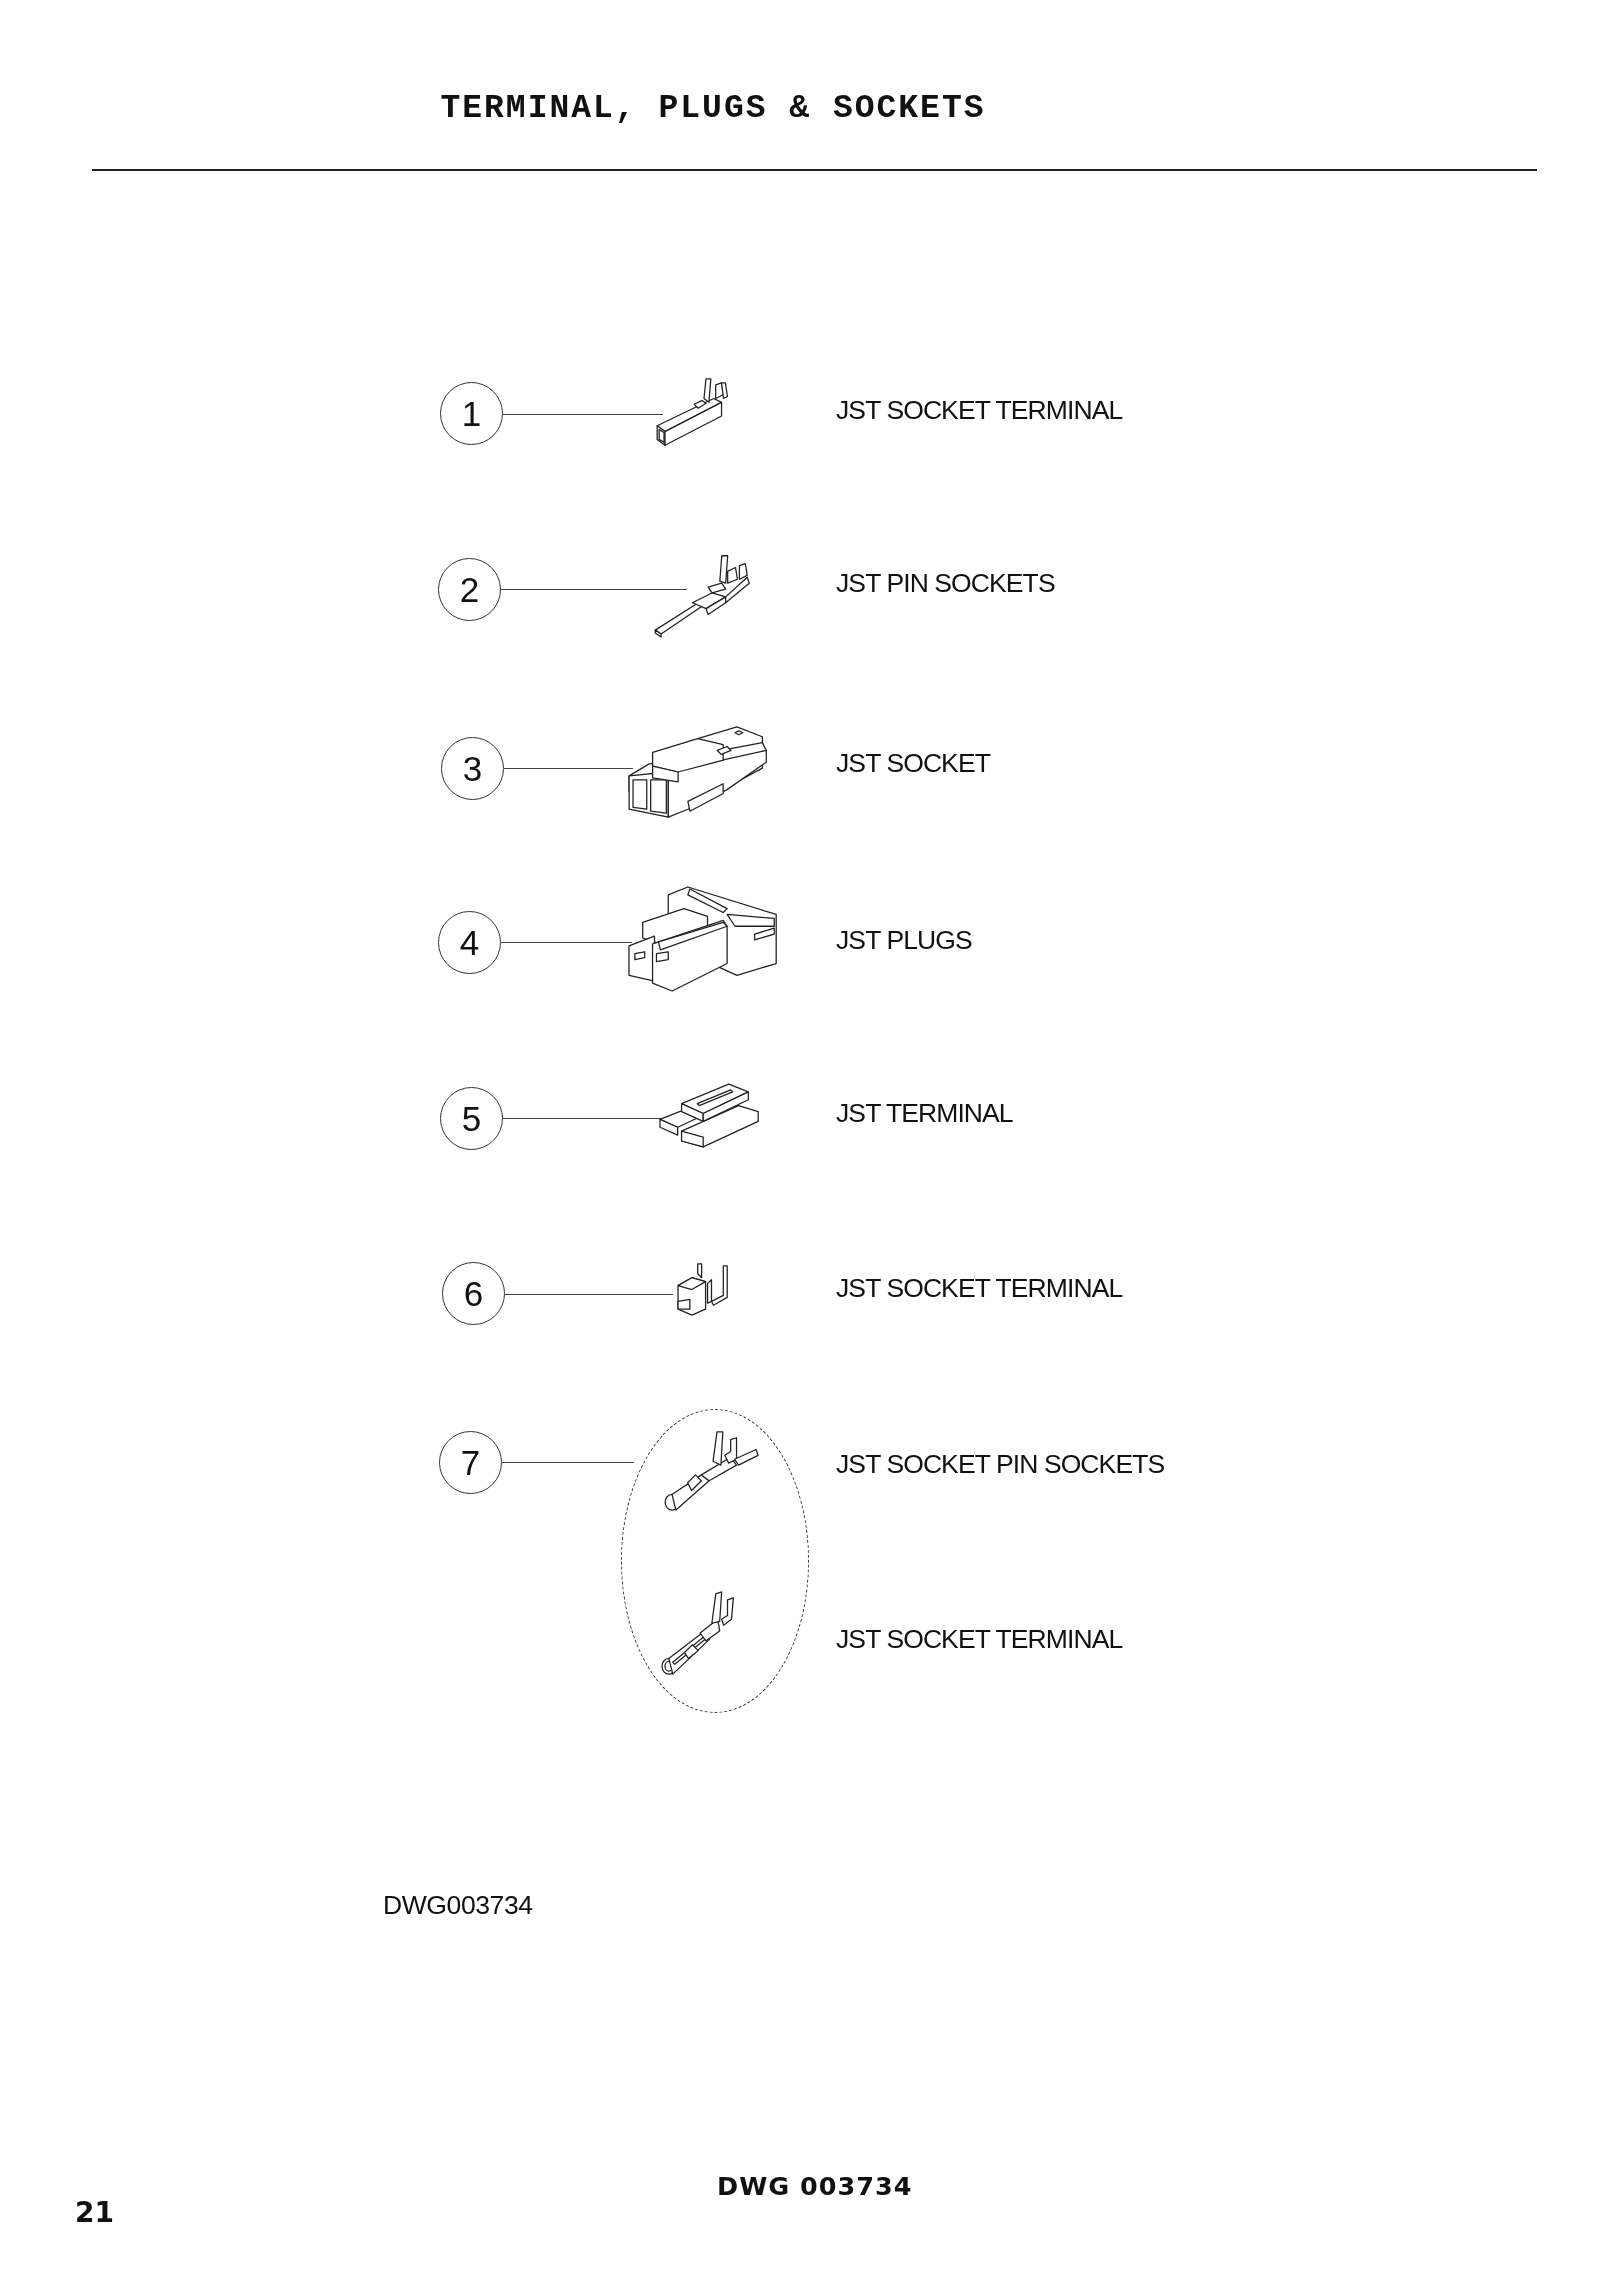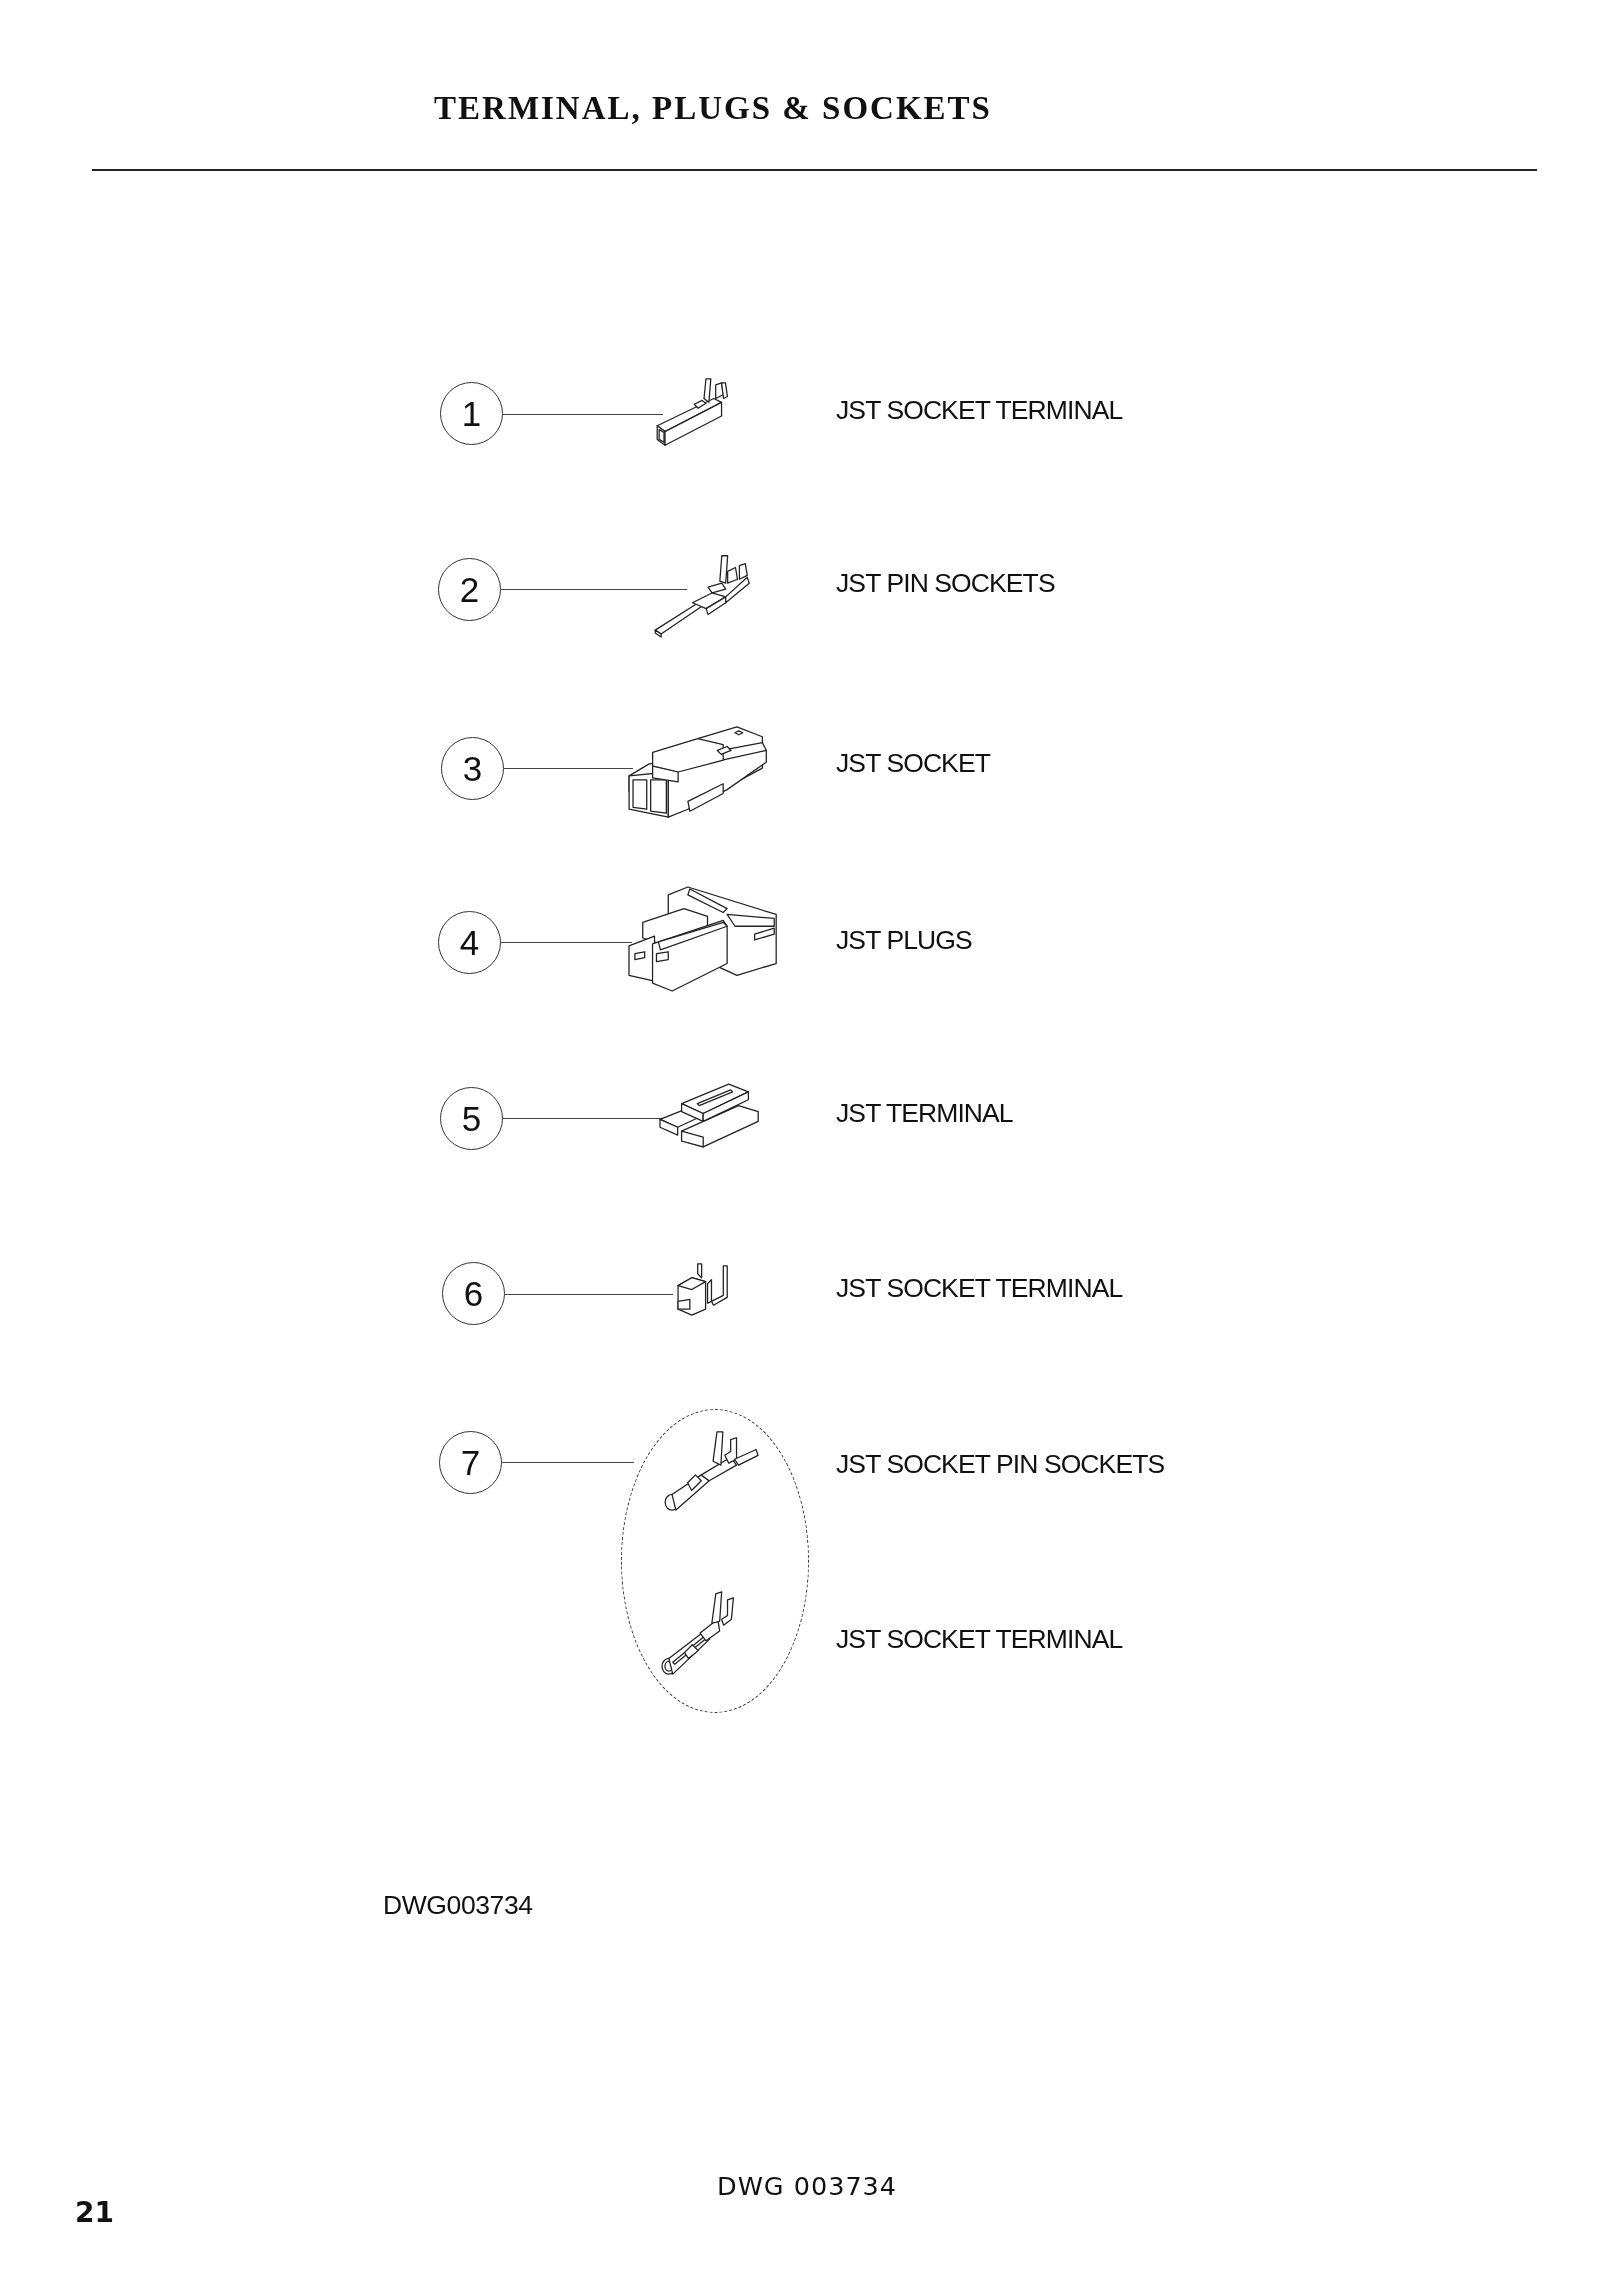--- a/index.html
+++ b/index.html
@@ -1,27 +1,27 @@
 <!DOCTYPE html>
 <html><head>
 <meta charset="utf-8">
 <style>
   html, body { margin: 0; padding: 0; background: #ffffff; }
   body { width: 1621px; height: 2293px; position: relative; overflow: hidden; font-family: "Liberation Sans", sans-serif; color: #111; }
-  .page-title { position: absolute; left: 0; width: 1426px; top: 90px; text-align: center; font-family: Liberation Serif, serif; font-weight: bold; font-size: 33px; letter-spacing: 2px; color: #111; }
+  .page-title { position: absolute; left: 0; width: 1426px; top: 90px; text-align: center; font-family: Liberation Mono, monospace; font-weight: bold; font-size: 33px; letter-spacing: 2px; color: #111; }
   .title-rule { position: absolute; left: 92px; top: 169px; width: 1445px; height: 0; border-top: 2px solid #222; }
   .callout { position: absolute; width: 63px; height: 63px; border: 1.5px solid #333; border-radius: 50%; box-sizing: border-box; display: flex; align-items: center; justify-content: center; font-family: "Liberation Sans", sans-serif; font-size: 35px; color: #111; background: #fff; }
   .leader { position: absolute; height: 0; border-top: 1.5px solid #444; }
   .part-label { position: absolute; left: 836px; font-family: "Liberation Sans", sans-serif; font-size: 26.5px; letter-spacing: -0.9px; color: #111; white-space: nowrap; }
   .part-fig { position: absolute; }
   .part-fig svg { display: block; overflow: visible; }
   .part-fig svg * { fill: #fff; stroke: #222; stroke-width: 1.3; stroke-linejoin: round; stroke-linecap: round; }
   .group-oval { position: absolute; left: 621px; top: 1409px; width: 188px; height: 304px; border: 1.5px dashed #333; border-radius: 50%; box-sizing: border-box; }
   .dwg-ref { position: absolute; left: 383px; top: 1890px; font-family: "Liberation Sans", sans-serif; font-size: 26.5px; letter-spacing: -0.4px; color: #111; }
-  .footer-dwg { position: absolute; left: 717px; top: 2171px; font-family: "DejaVu Sans", sans-serif; font-size: 25.5px; letter-spacing: 1px; color: #111; }
+  .footer-dwg { position: absolute; left: 717px; top: 2171px; font-family: "DejaVu Sans", sans-serif; font-size: 25.5px; letter-spacing: 1px; color: #111; font-weight: bold; }
   .page-number { position: absolute; left: 75px; top: 2196px; font-family: "DejaVu Sans", sans-serif; font-weight: bold; font-size: 28px; color: #111; }
 </style>
 </head>
 <body>
 
 <div class="page-title">TERMINAL, PLUGS &amp; SOCKETS</div>
 <div class="title-rule"></div>
 
 <div class="callout" style="left:440px; top:382px;">1</div>
 <div class="leader" style="left:503px; top:414px; width:160px;"></div>

